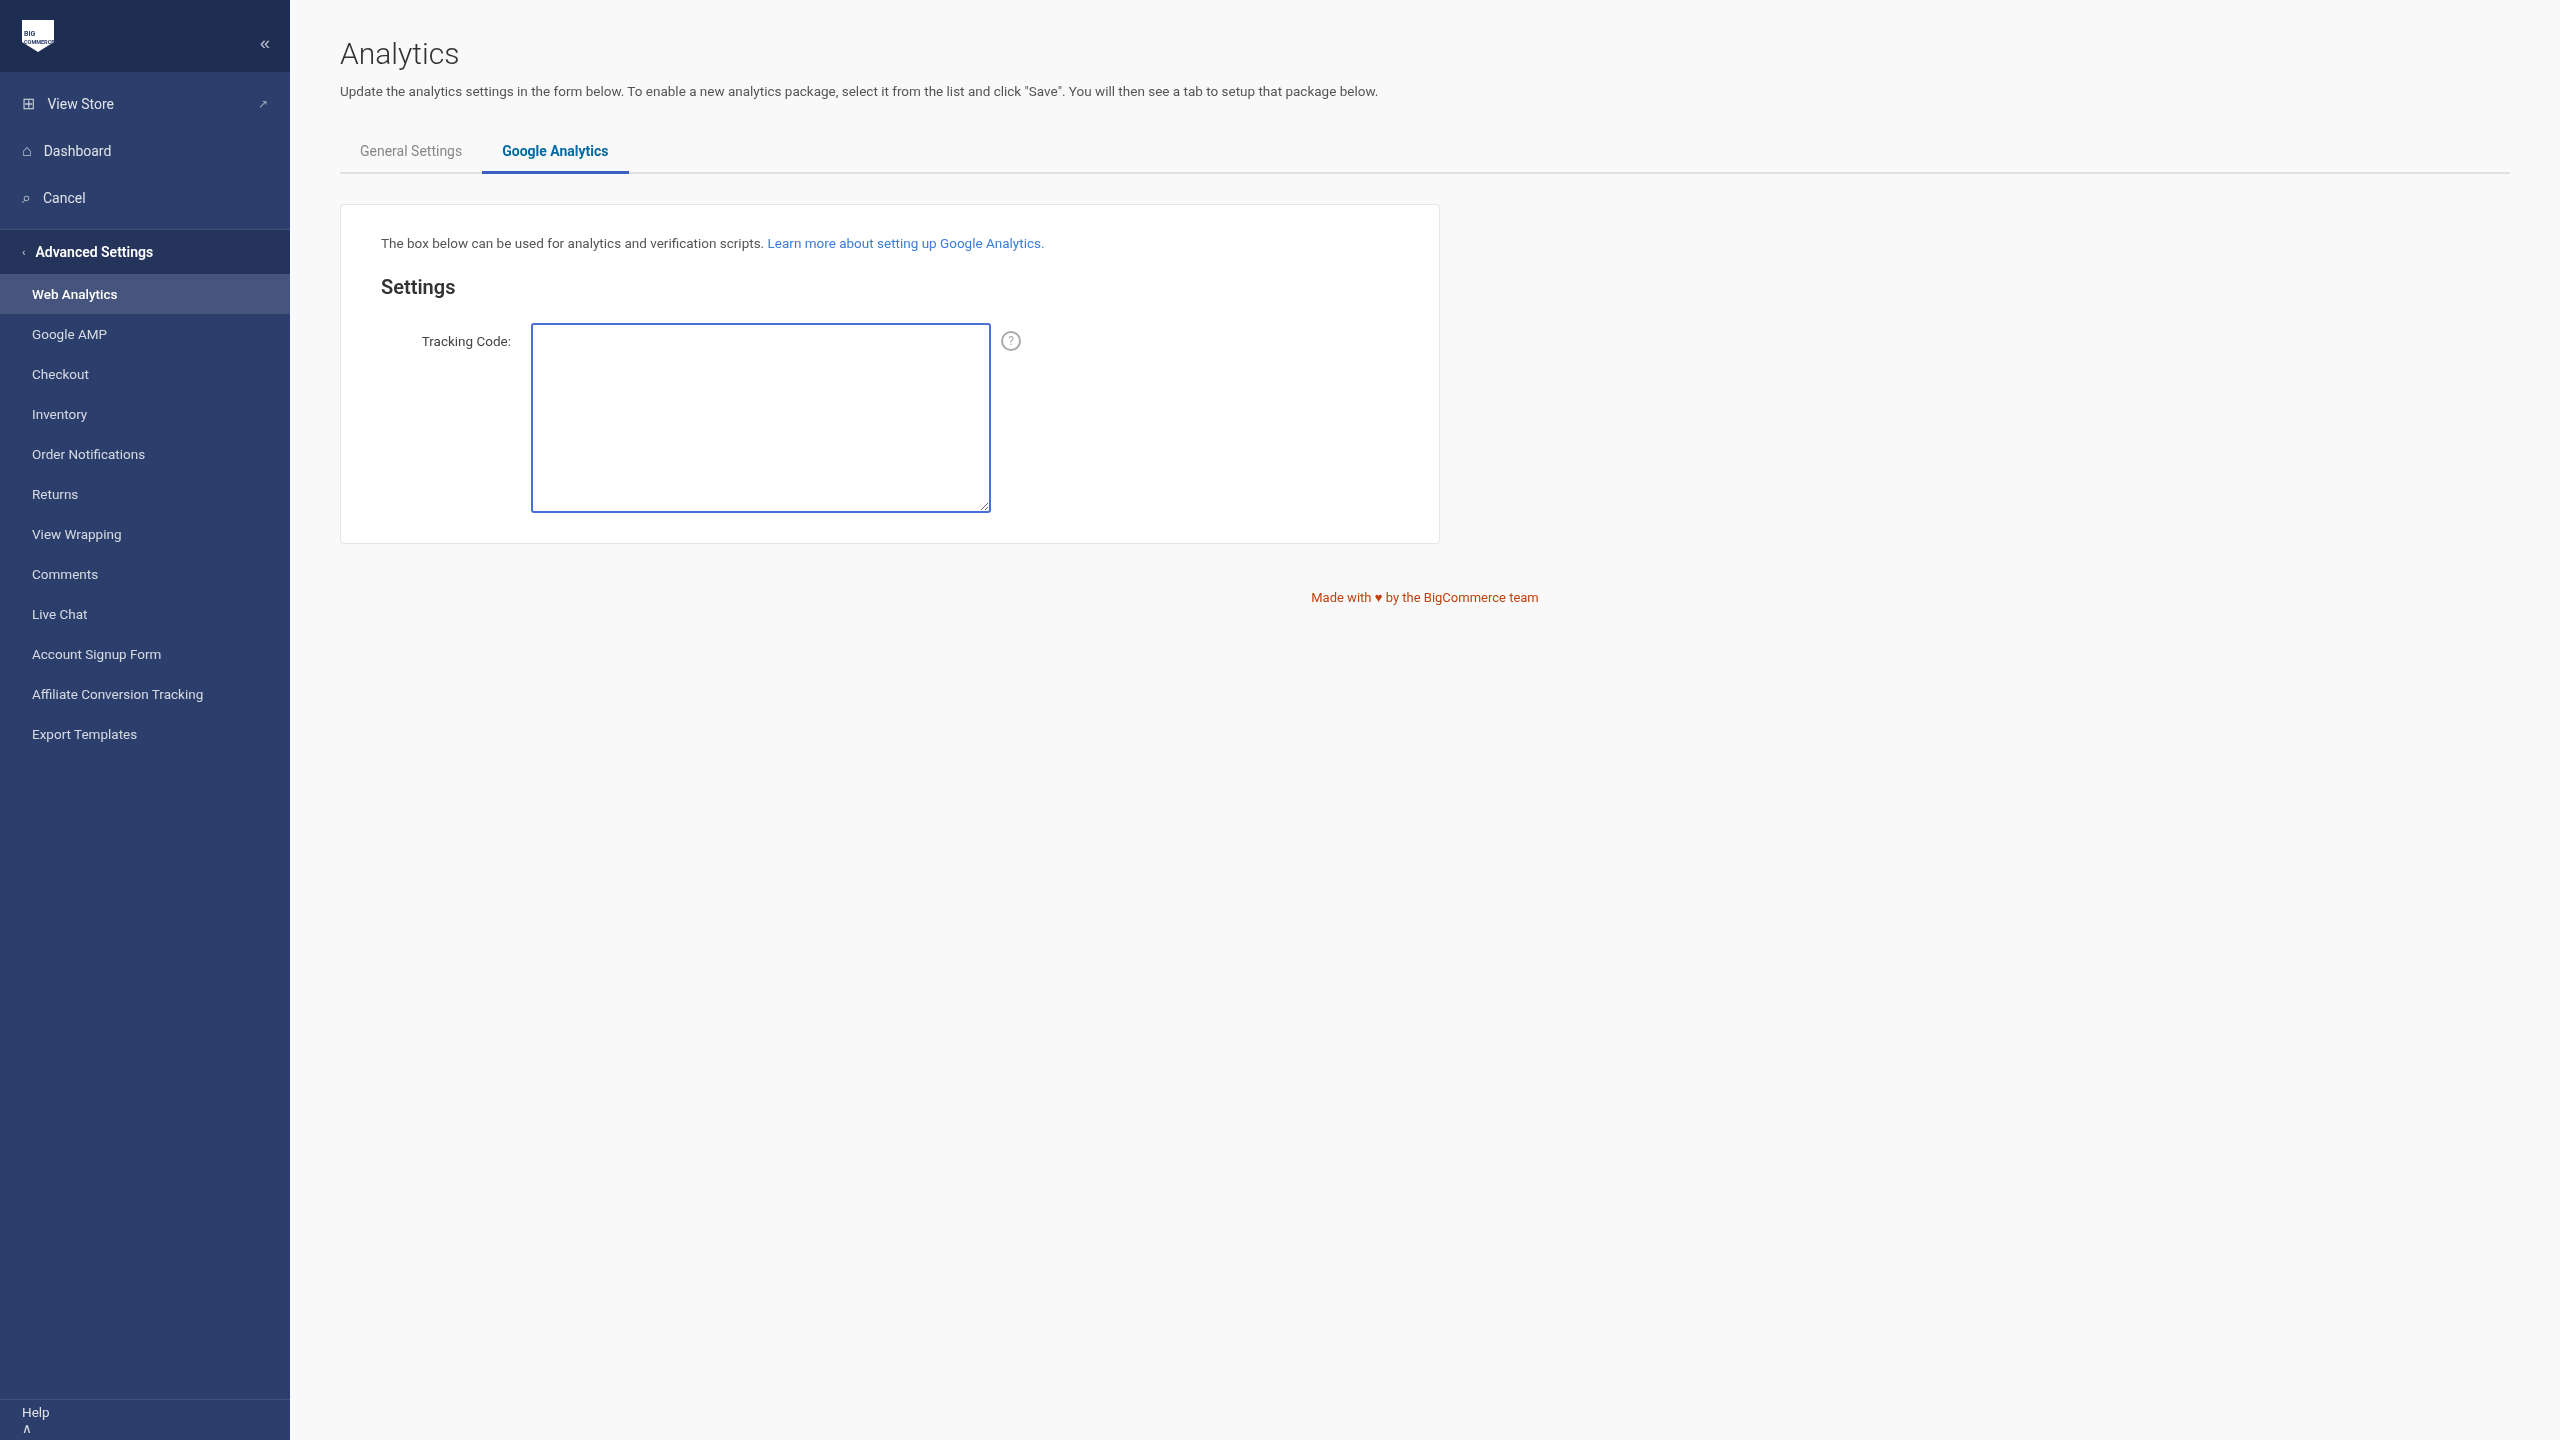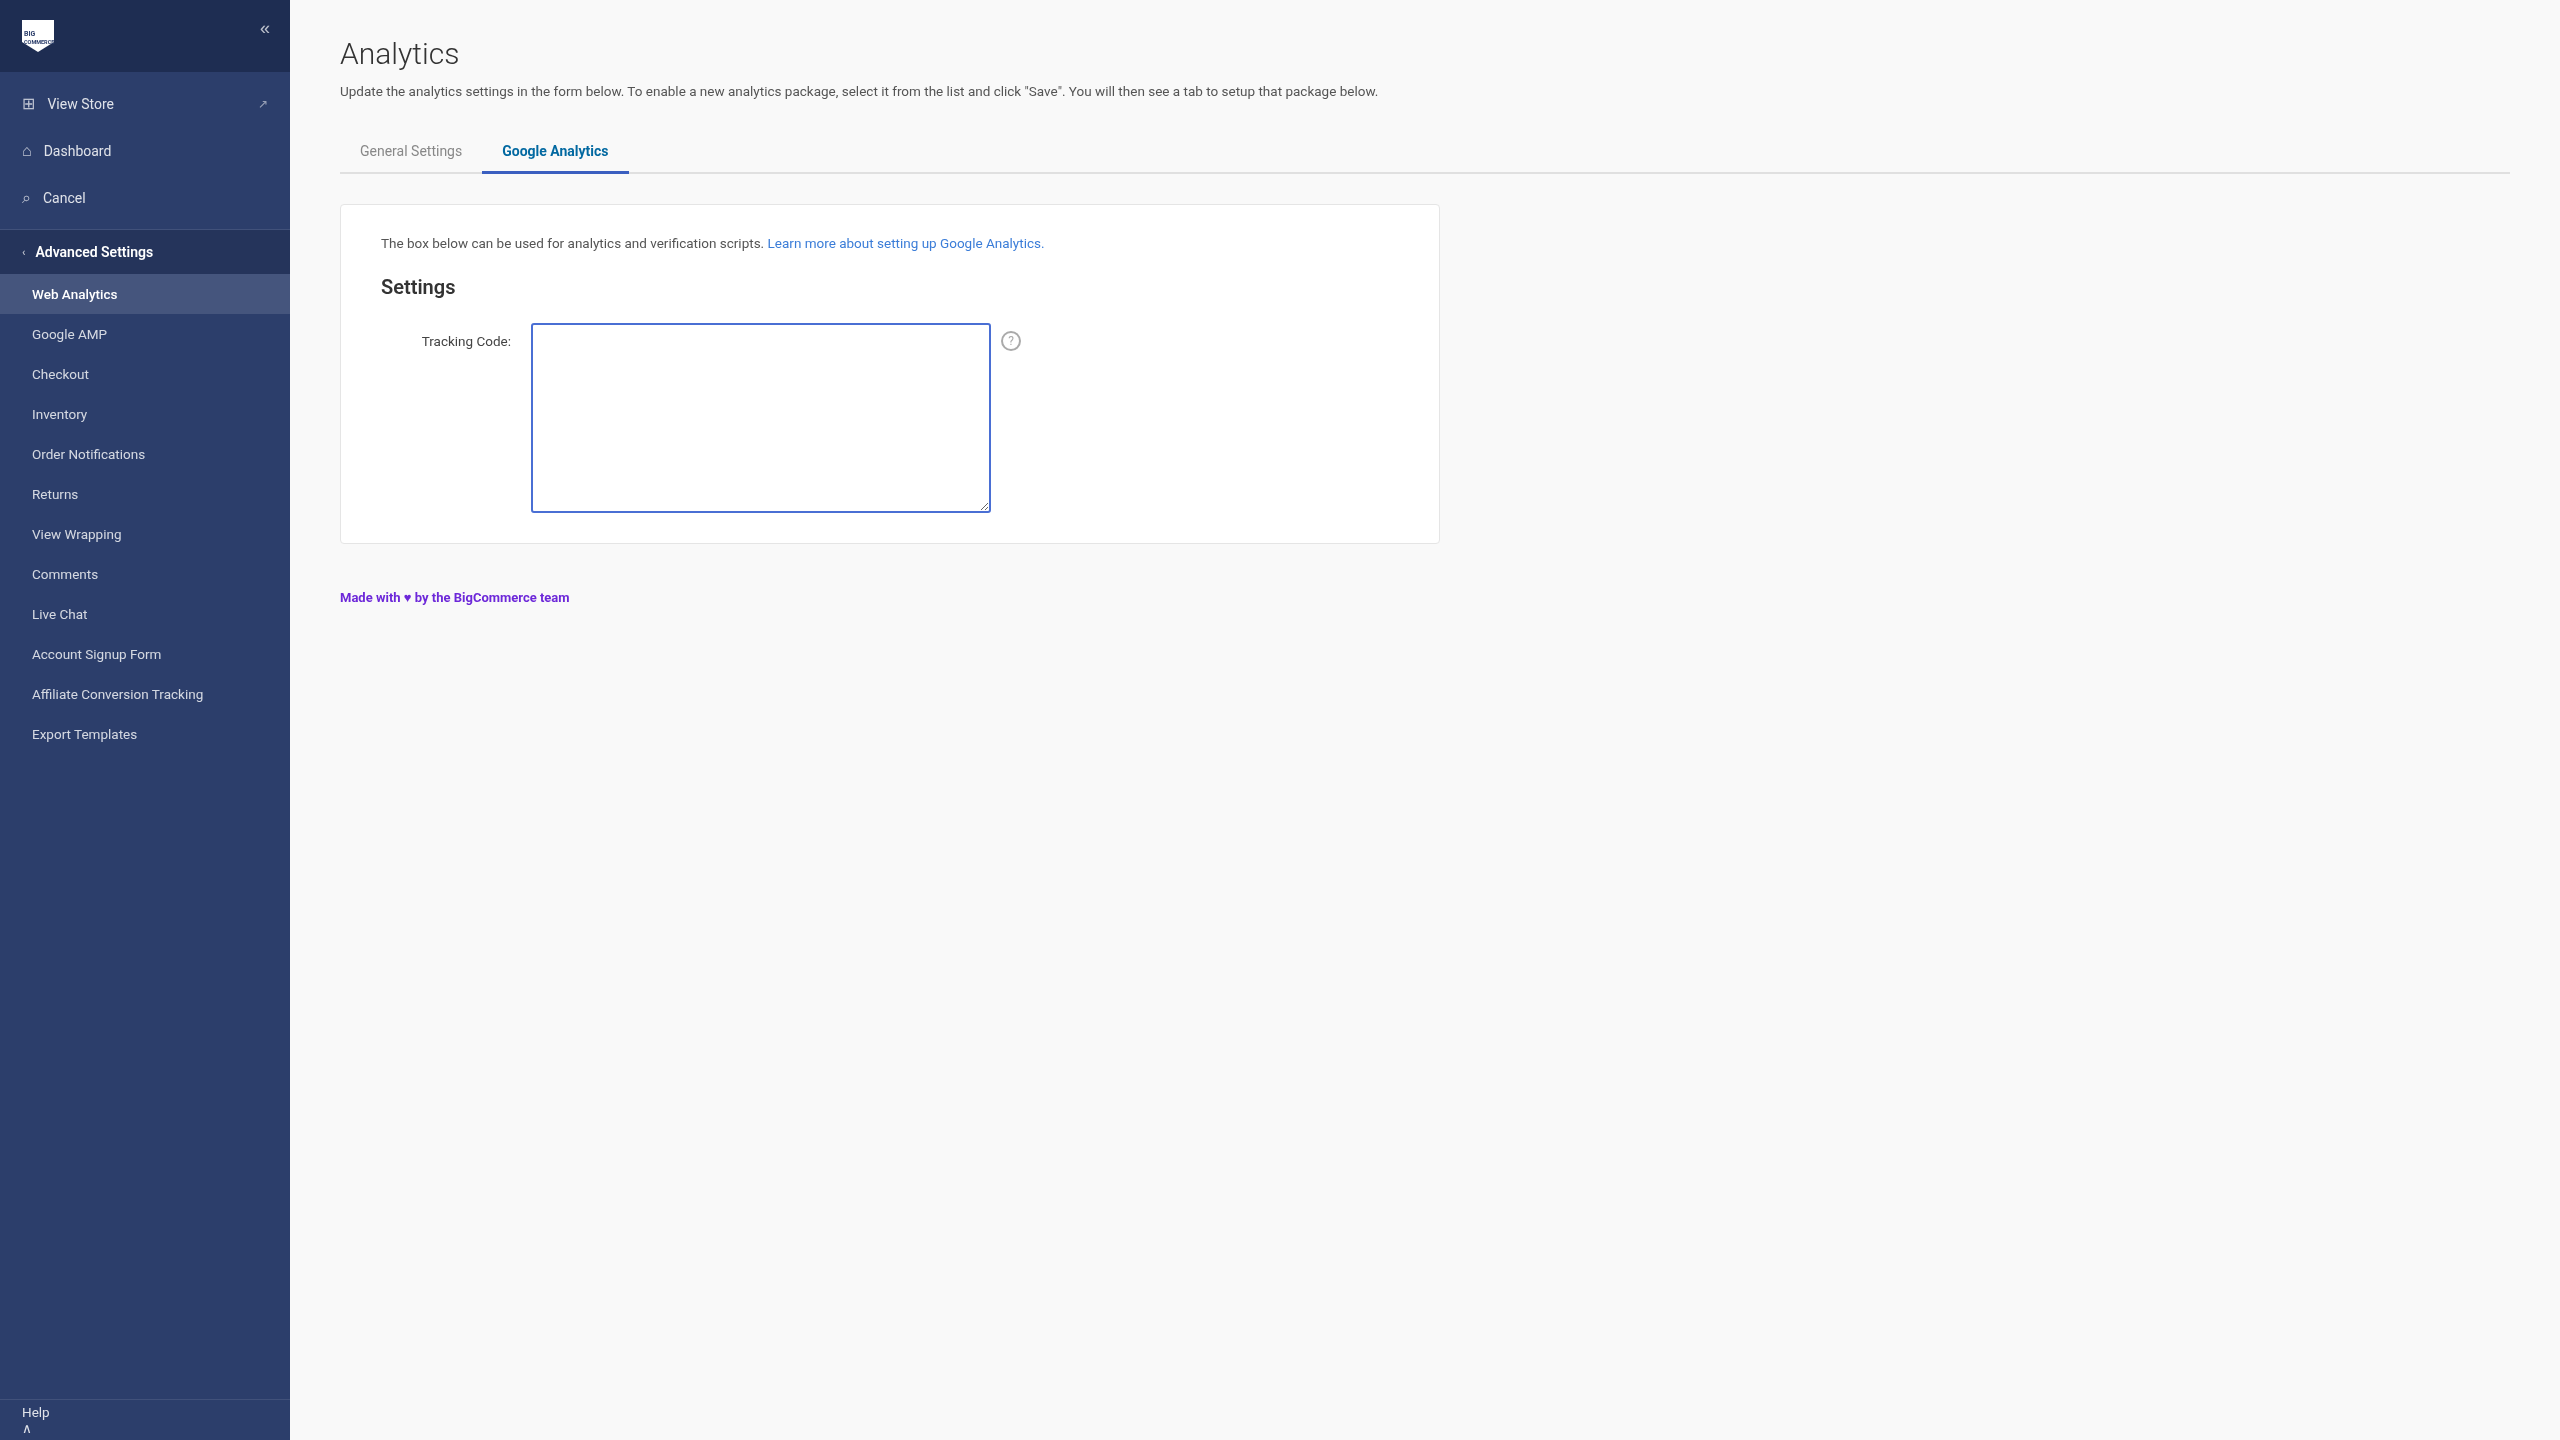--- a/index.html
+++ b/index.html
@@ -13,21 +13,21 @@
       display: flex;
       flex-direction: column;
       height: 100vh;
       overflow: hidden;
     }
 
     #sidebar-header {
       background: #1e2d52;
       padding: 18px 20px;
       display: flex;
-      align-items: flex-start;
+      align-items: flex-end;
       justify-content: space-between;
     }
 
     .collapse-btn {
       color: rgba(255,255,255,0.7);
       cursor: pointer;
       font-size: 18px;
       background: none;
       border: none;
     }
@@ -359,21 +359,21 @@
 
       <div class="form-row">
         <label class="form-label">Tracking Code:</label>
         <div class="form-input-group">
           <textarea class="tracking-code-textarea" style=""></textarea>
           <div class="help-icon">?</div>
         </div>
       </div>
     </div>
 
-    <div style="padding: 20px 0 30px; color:#6d28d9; font-size:13px;font-weight:bold;">
+    <div style="text-align:center; padding: 20px 0 30px; color:#c2410c; font-size:13px;">
       <span>Made with</span>
       <span class="heart"> ♥ </span>
       <span>by the BigCommerce team</span>
     </div>
 
   </div>
 
 </div>
 
 </body></html>

